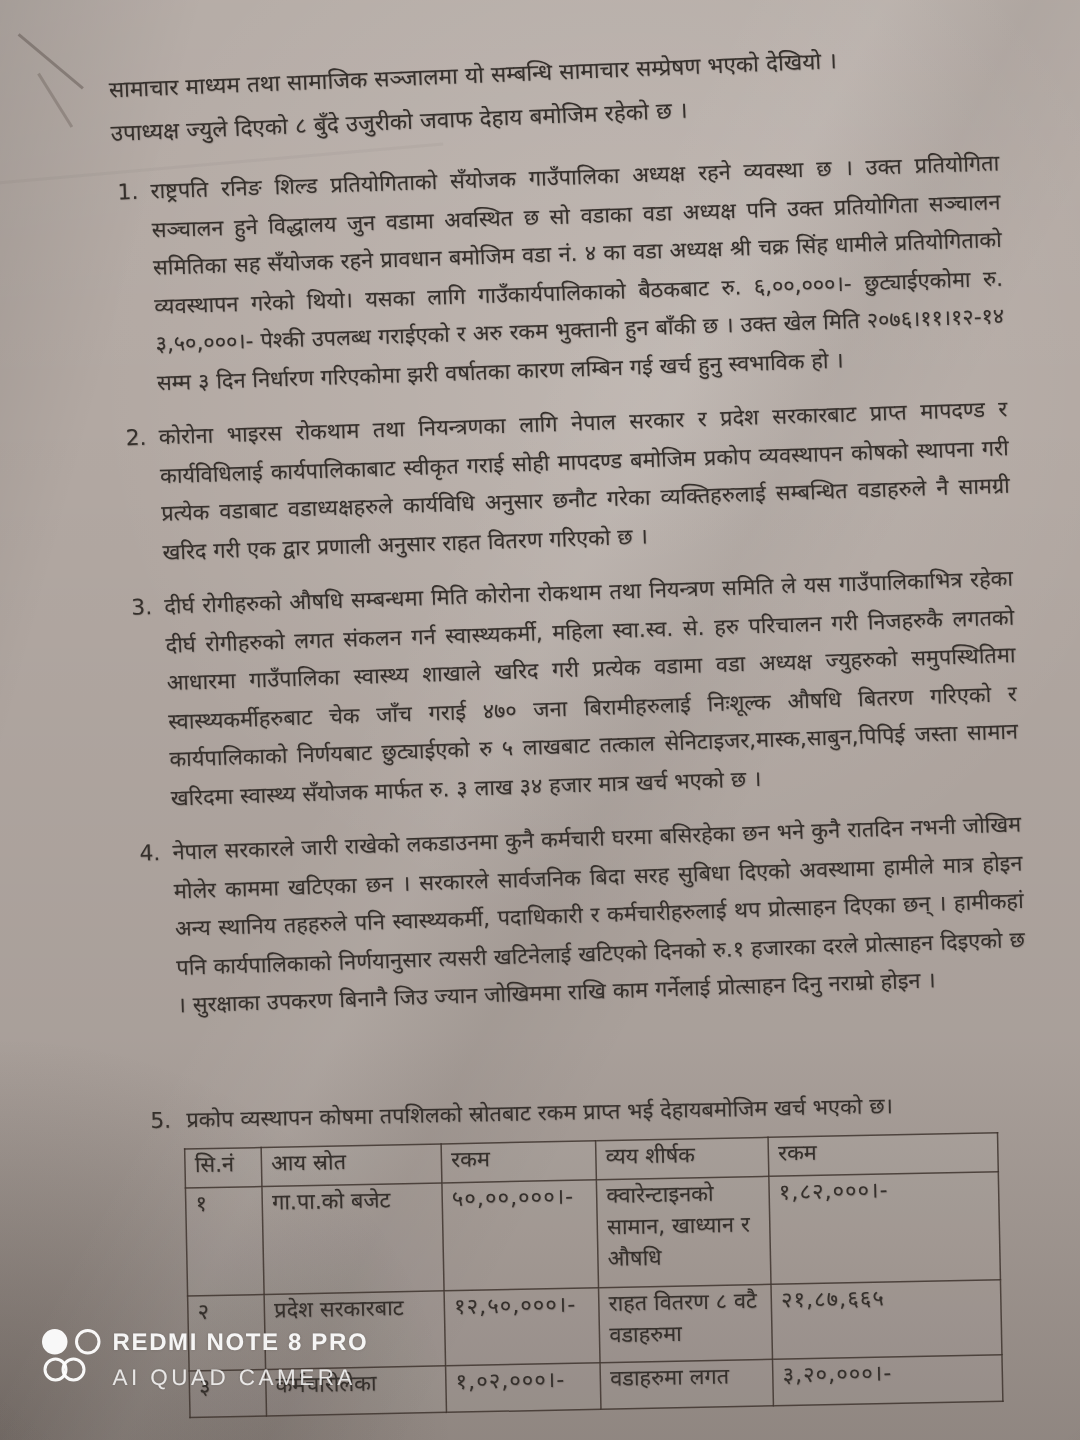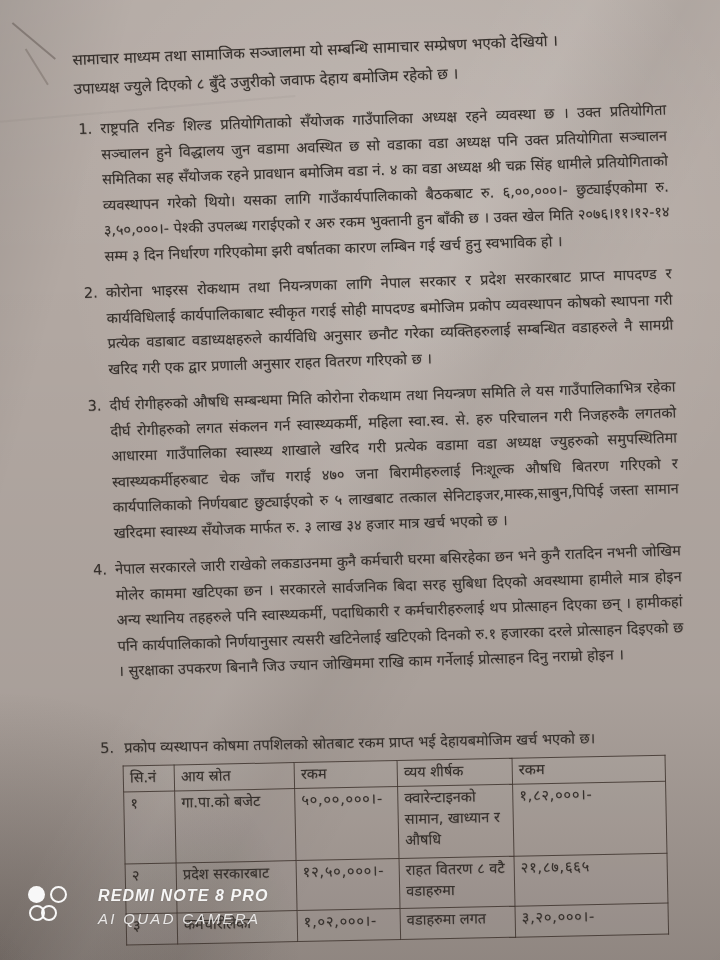--- a/index.html
+++ b/index.html
@@ -65,25 +65,24 @@
     font-weight:400; font-size:14.5px; line-height:21px;
     overflow:hidden;
   }
   table.funds thead tr { height:26px; }
   tr.r1 { height:72px; } tr.r2 { height:50px; } tr.r3 { height:31px; }
   td.amt { font-size:15.5px; letter-spacing:0.8px; }
 
   
   .wm {
     position:absolute; left:28px; top:886px; z-index:60;
-    display:flex; gap:24px; align-items:flex-start;
+    display:flex; gap:1px; align-items:flex-start;
     color:rgba(255,255,255,0.93);
     font-family:"Liberation Sans", sans-serif;
     text-shadow:0 0 2px rgba(0,0,0,0.15);
-    font-style:italic;
   }
   .wm-icon { width:46px; }
   .wm-row1 { display:flex; gap:5px; }
   .wm-c1 { width:17px; height:17px; border-radius:50%; background:rgba(255,255,255,0.95); }
   .wm-c2 { width:17px; height:17px; border-radius:50%; border:2.6px solid rgba(255,255,255,0.95); box-sizing:border-box; }
   .wm-inf { display:flex; margin-top:2px; margin-left:1px; }
   .wm-inf span { width:16px; height:16px; border:2.6px solid rgba(255,255,255,0.95); border-radius:50%; box-sizing:border-box; }
   .wm-inf span + span { margin-left:-4px; }
   .wm-line1 { font-size:16px; font-weight:700; letter-spacing:1.1px; margin-top:1px; }
   .wm-line2 { font-size:15px; font-weight:400; letter-spacing:2.3px; margin-top:5px; opacity:0.88; }

